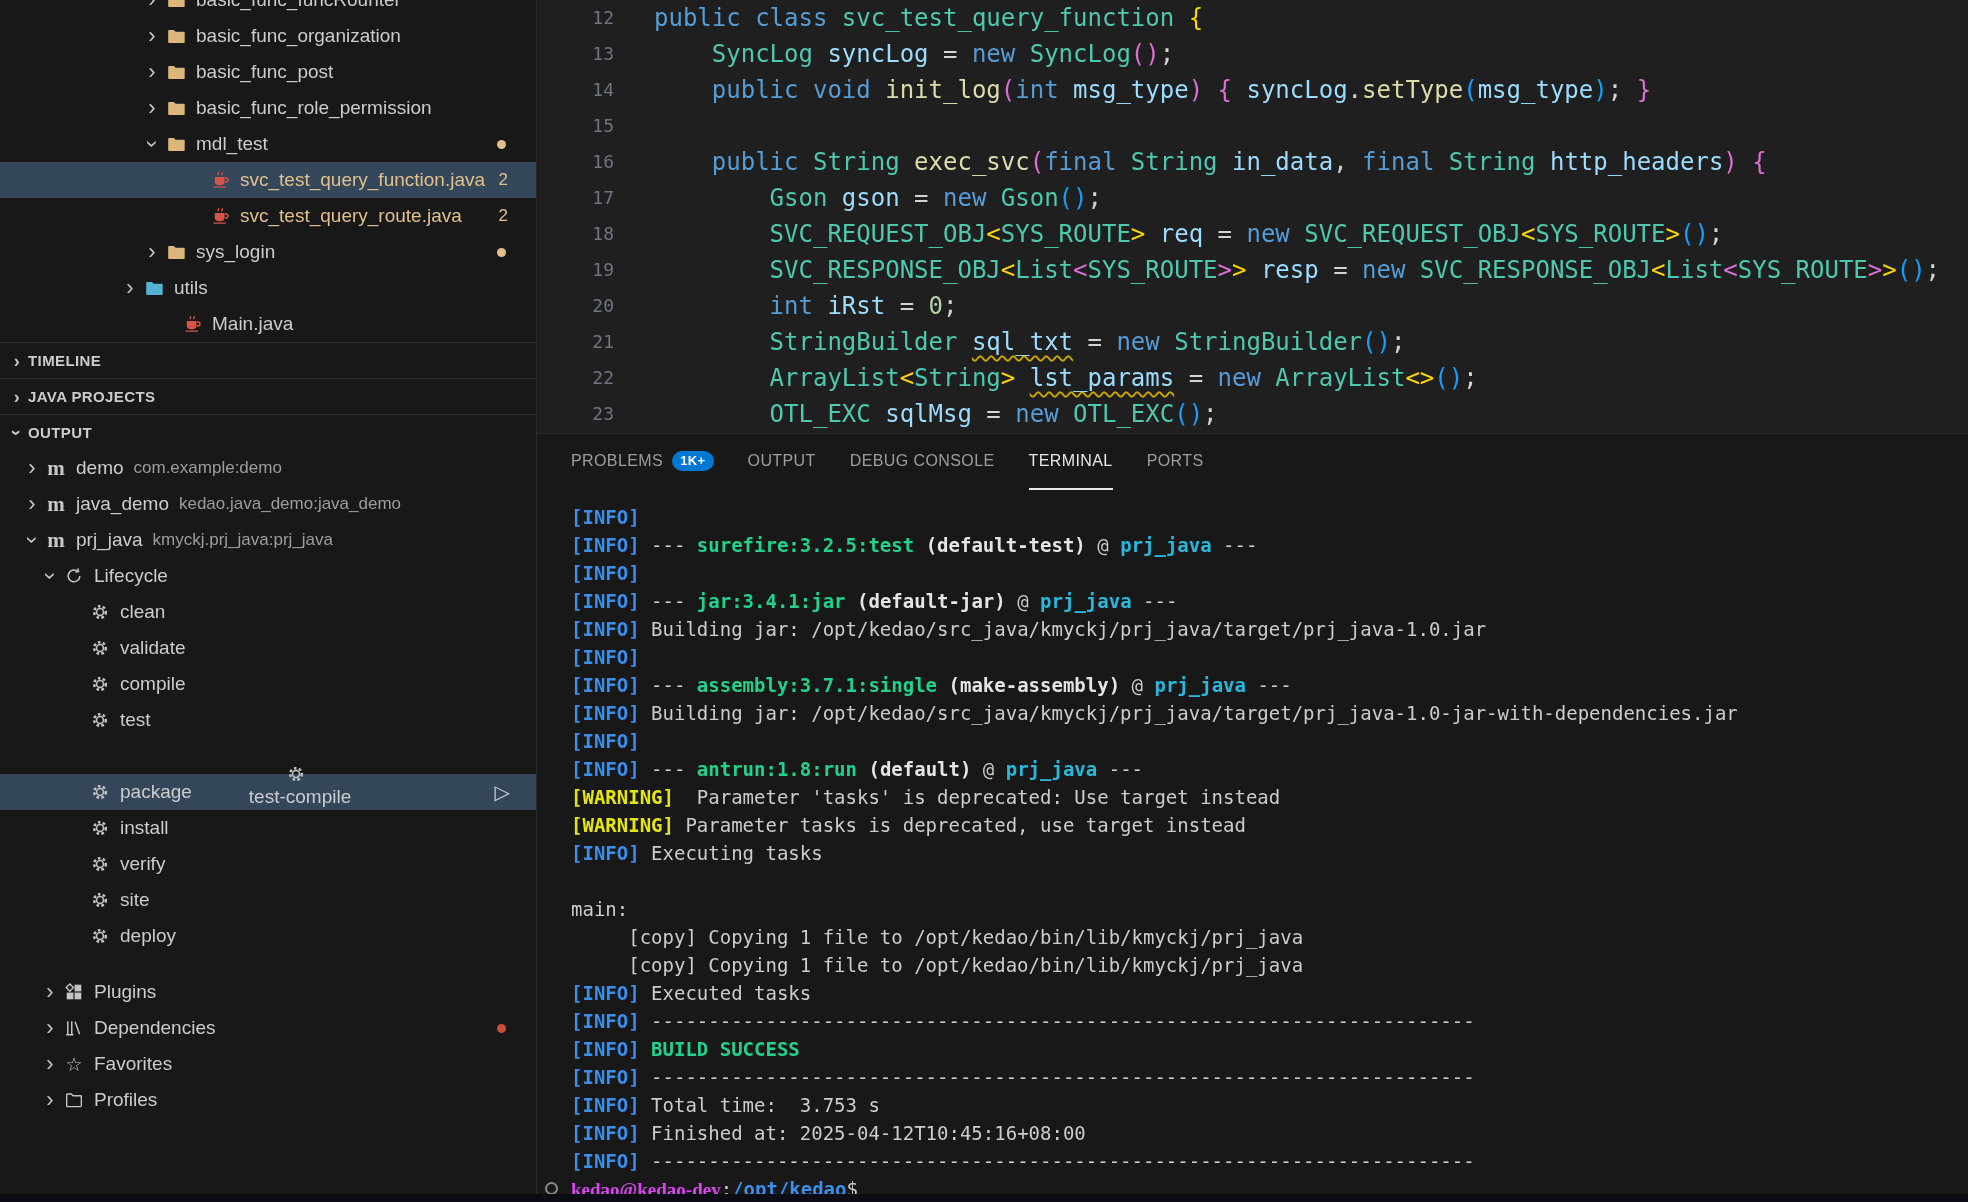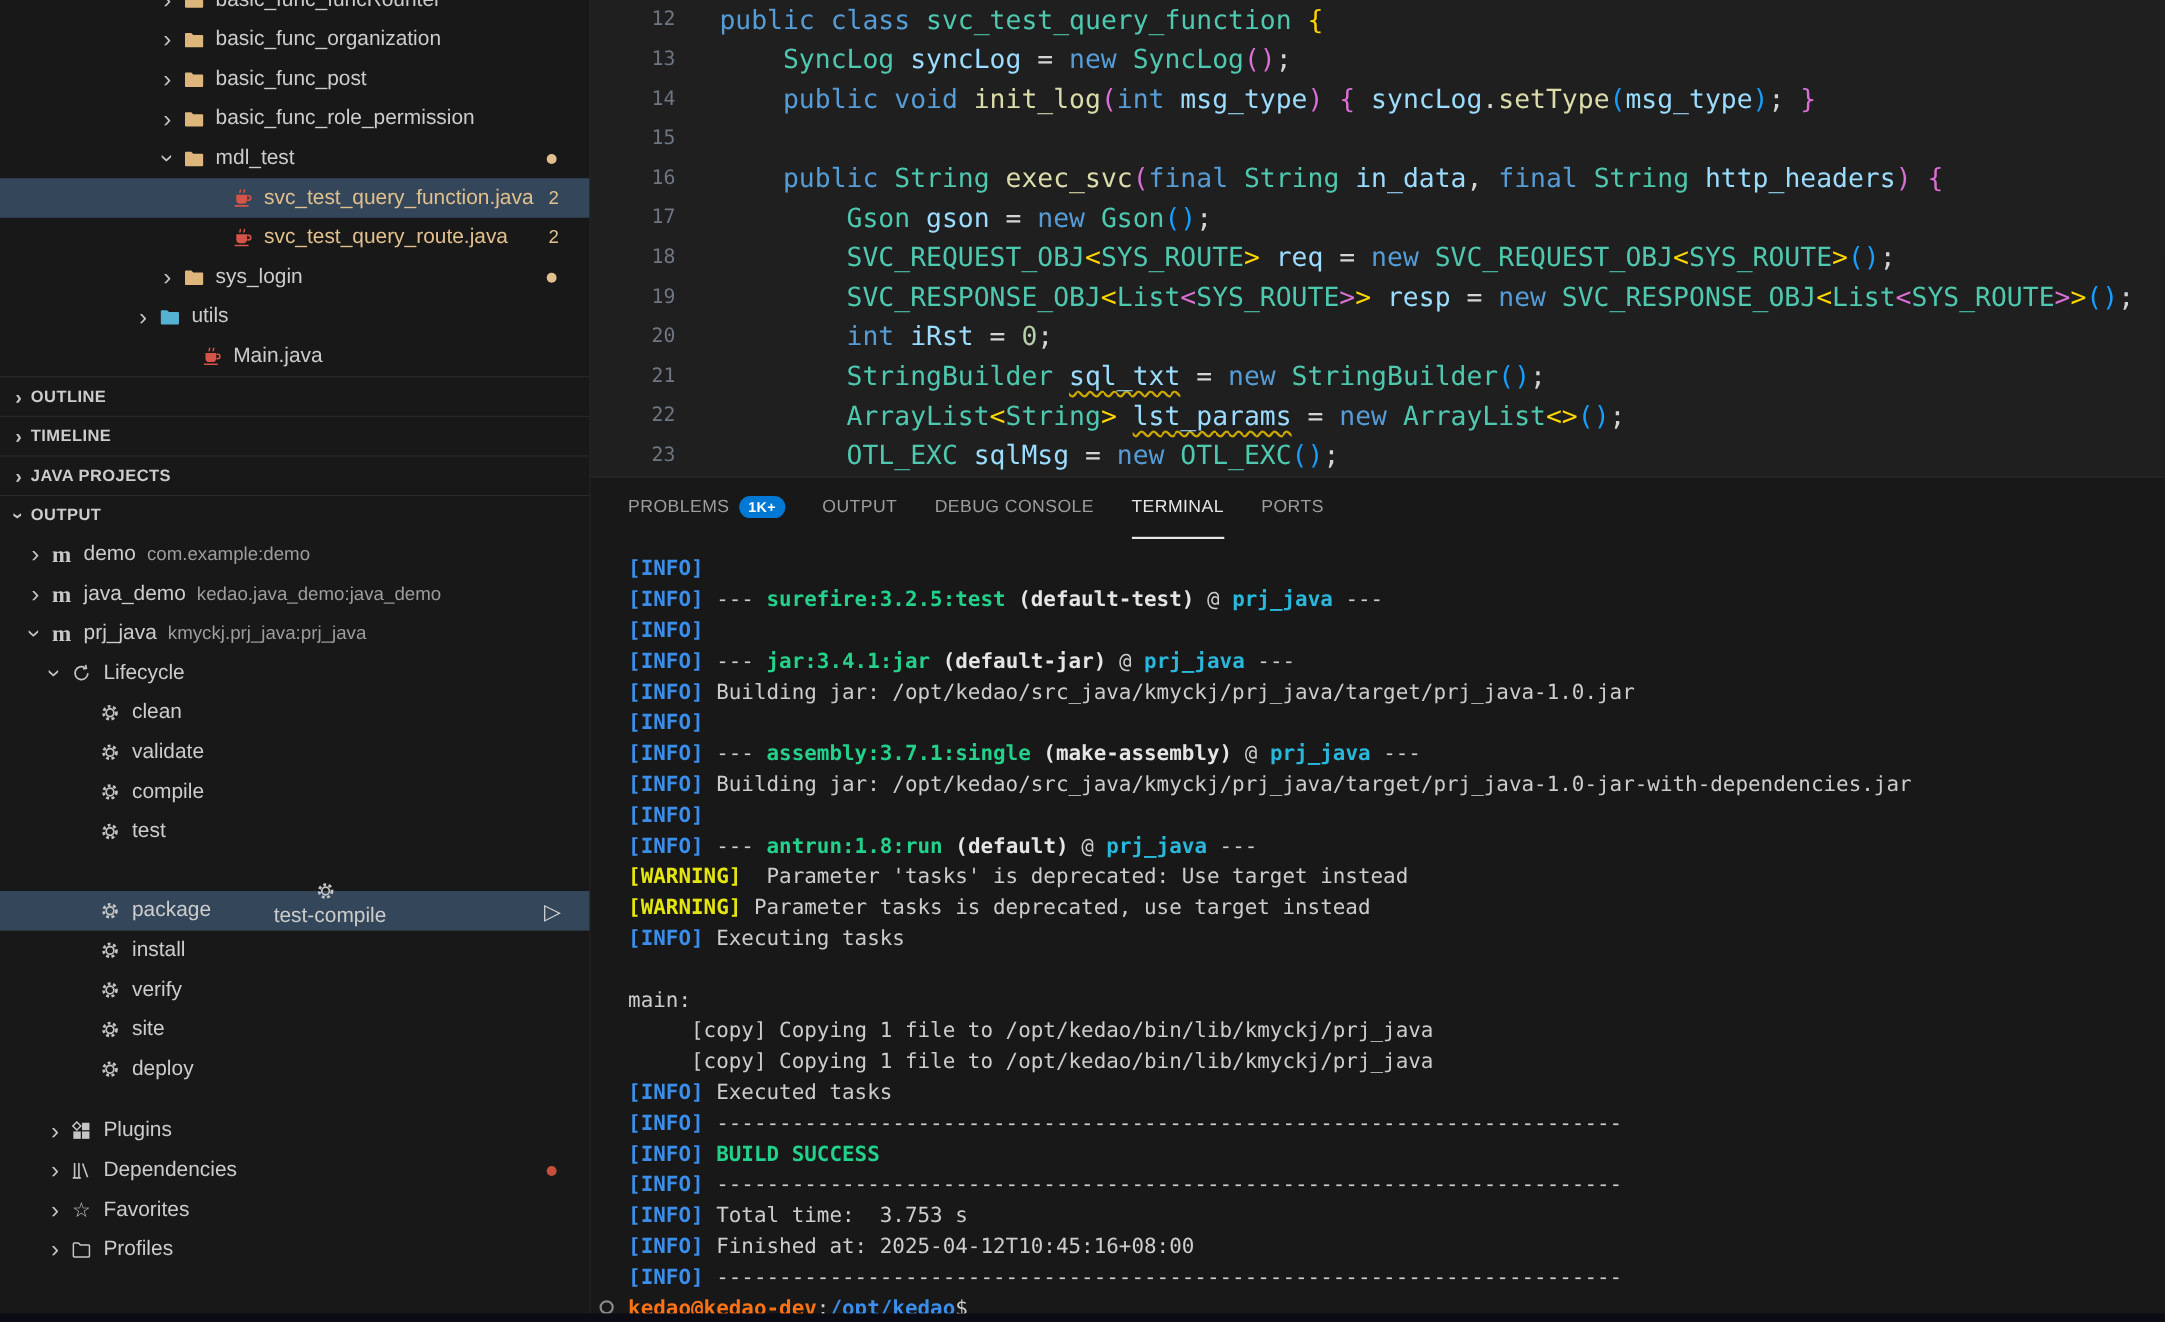--- a/index.html
+++ b/index.html
@@ -52,21 +52,21 @@
 
   .terminal { position:absolute; top:56px; left:0; right:0; bottom:0; padding:13px 0 0 34px; font-family:"DejaVu Sans Mono",monospace; font-size:19px; color:#cccccc; overflow:hidden; }
   .tl { height:28px; line-height:28px; white-space:pre; position:relative; }
   .i  { color:#3b8eea; font-weight:bold; }
   .w  { color:#e5e510; font-weight:bold; }
   .g  { color:#23d18b; font-weight:bold; }
   .bw { color:#e5e5e5; font-weight:bold; }
   .c  { color:#29b8db; font-weight:bold; }
   .gb { color:#23d18b; font-weight:bold; }
   .p  { color:#cccccc; }
-  .pu { color:#f97316; font-weight:bold; }
+  .pu { color:#d946ef; font-weight:bold;font-family:Liberation Serif, serif; }
   .pp { color:#3b8eea; font-weight:bold; }
   .term-dec { position:absolute; left:-26px; top:7px; width:13px; height:13px; border:2px solid #8a8a8a; border-radius:50%; }
 
   .bottom-strip { position:absolute; left:0; bottom:0; width:100%; height:8px; background:#0c0c14; z-index:5; }
 </style>
 </head>
 <body>
 
 <div class="app">
 
@@ -183,24 +183,20 @@
               </g>
               <path fill="#d65348" d="M3.2 5h8.2v3.9a3 3 0 0 1-3 3H6.2a3 3 0 0 1-3-3V5z"></path>
               <path fill="none" stroke="#d65348" stroke-width="1.2" d="M11.6 5.9h1a1.7 1.7 0 1 1 0 3.4h-1M2 13.6h10.6"></path>
             </svg>
           </span>
           <span class="label">Main.java</span>
           <span class="spacer"></span>
         </div>
       </div>
 
-    <div class="section-header">
-      <span class="chev"></span>
-      <span>OUTLINE</span>
-    </div>
     <div class="section-header">
       <span class="chev"></span>
       <span>TIMELINE</span>
     </div>
     <div class="section-header">
       <span class="chev"></span>
       <span>JAVA PROJECTS</span>
     </div>
     <div class="section-header">
       <span class="chev down"></span>

